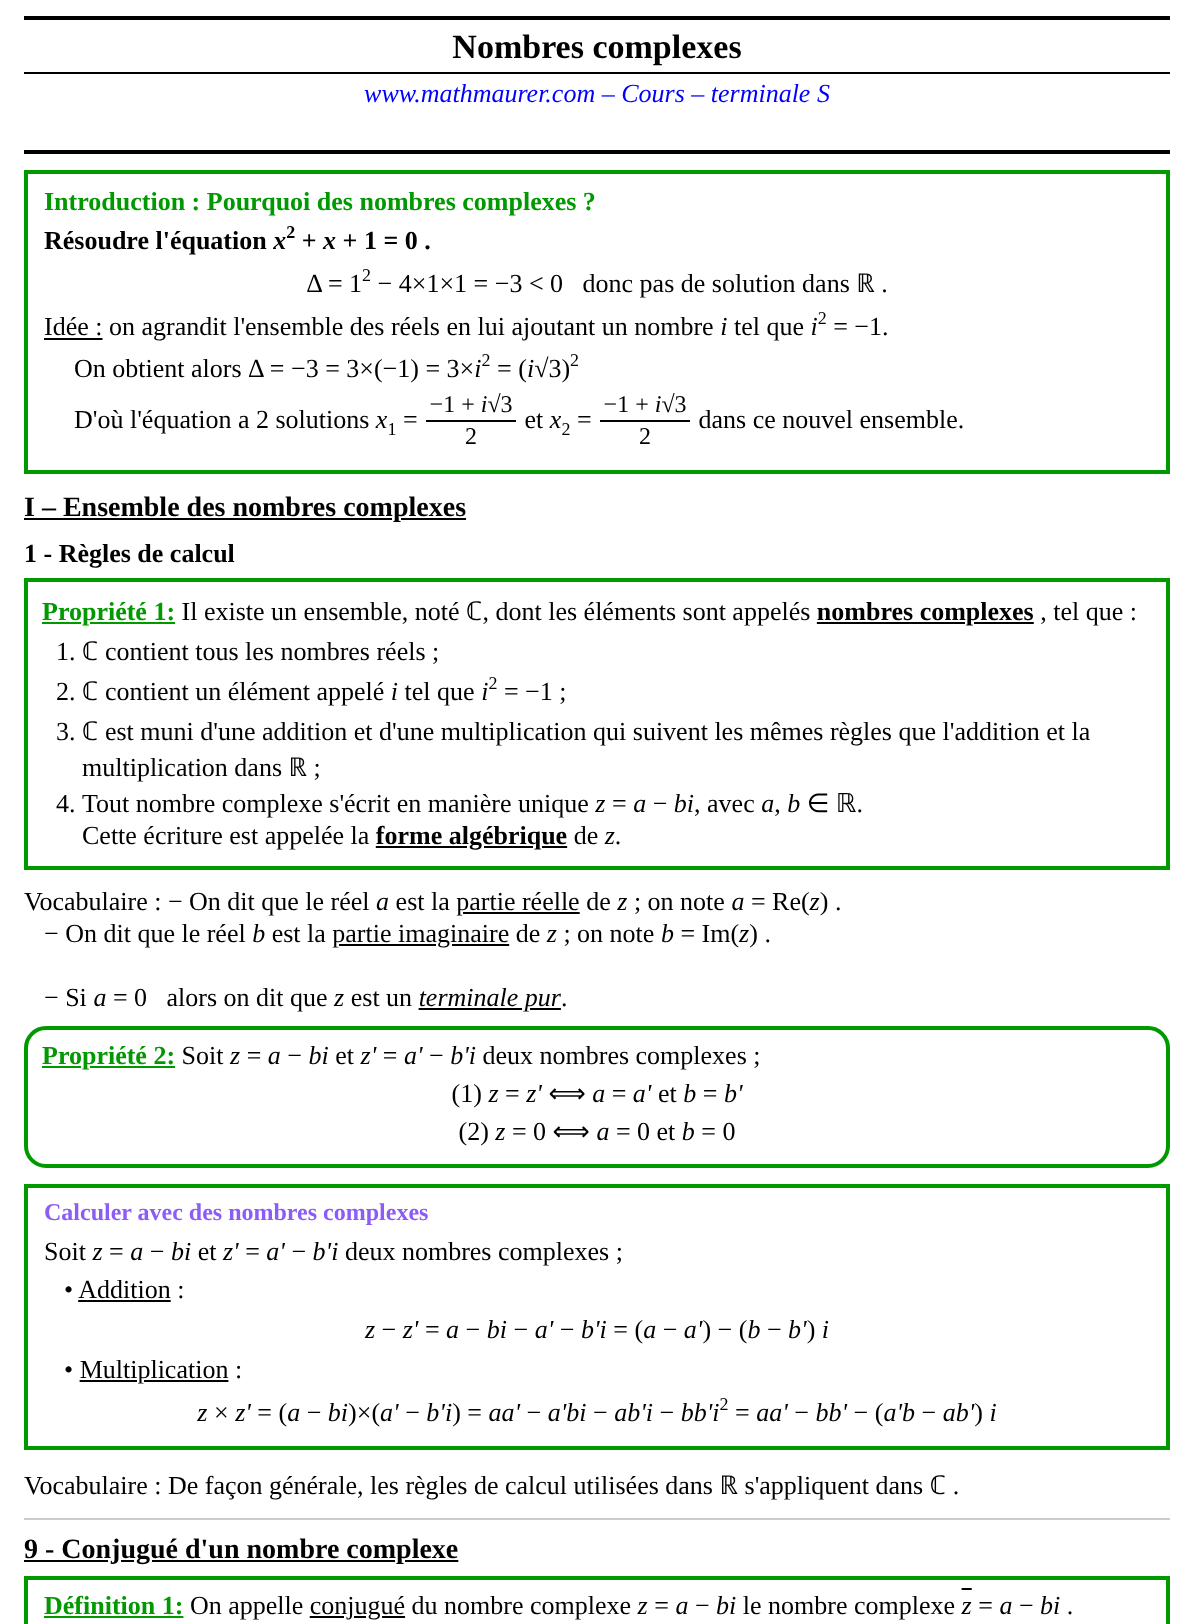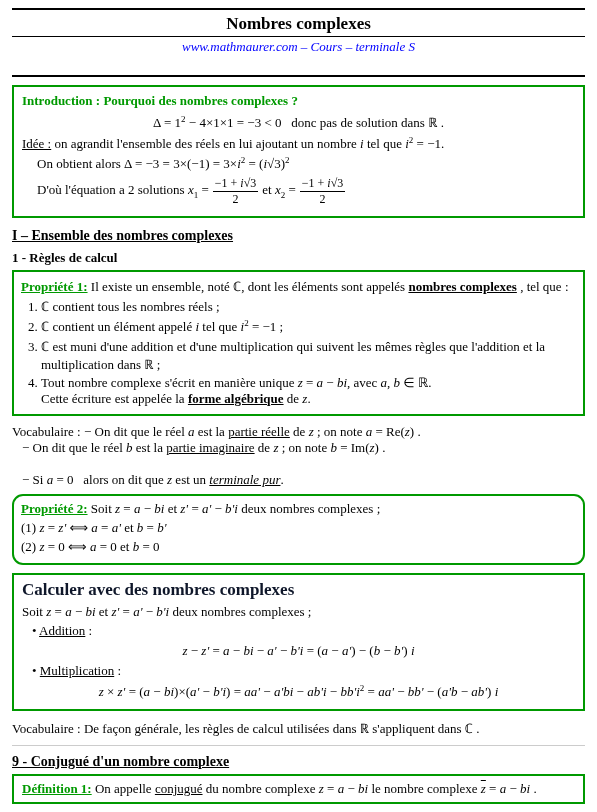--- a/index.html
+++ b/index.html
@@ -94,23 +94,23 @@
     }
 
     
     .calc-box {
       border: 2px solid #090;
       padding: 5px 8px;
       margin-bottom: 8px;
       background: #fff;
     }
     .calc-title {
-      font-size: 17px;
-      font-weight: bold;
-      color: #0f172a;
+      font-size: 12px;
+      font-weight: bold;
+      color: #8b5cf6;
       margin-bottom: 4px;
     }
     .calc-content {
       font-size: 13px;
     }
     .underline { text-decoration: underline; }
     .bold { font-weight: bold; }
 
     .math-line {
       text-align: center;
@@ -149,52 +149,56 @@
       display: inline;
     }
 
     hr.section-divider {
       border: none;
       border-top: 1px solid #ccc;
       margin: 6px 0;
     }
     .bullet-item { margin: 3px 0 3px 10px; }
 
-    .prop2-center { text-align: left; margin: 3px 0; }
+    .prop2-center { text-align: center; margin: 3px 0; }
   </style>
 </head>
 <body>
 
 <div class="page-title">Nombres complexes</div>
 <div class="page-subtitle">
   <span style="color:#00f;">www.mathmaurer.com</span><span> – Cours – terminale S</span>
 </div>
 
 <div class="intro-box">
   <div class="intro-title">Introduction : Pourquoi des nombres complexes ?</div>
+  <div class="intro-equation">
+    <span>Résoudre l'équation</span> <span style="font-style:italic;">x</span><sup>2</sup> + <span style="font-style:italic;">x</span> + 1 = 0 .
+  </div>
   <div style="text-align:center; margin:4px 0; font-size:13px;font-family:Liberation Serif, serif;">
     Δ = 1<sup>2</sup> − 4×1×1 = −3 &lt; 0 &nbsp; donc pas de solution dans ℝ .
   </div>
   <div style="margin:3px 0; font-size:13px;">
     <span class="underline">Idée :</span> on agrandit l'ensemble des réels en lui ajoutant un nombre <span style="font-style:italic;">i</span> tel que <span style="font-style:italic;">i</span><sup>2</sup> = −1.
   </div>
   <div style="margin:3px 0 3px 15px; font-size:13px;">
     On obtient alors Δ = −3 = 3×(−1) = 3×<span style="font-style:italic;">i</span><sup>2</sup> = (<span style="font-style:italic;">i</span>√3)<sup>2</sup>
   </div>
   <div style="margin:3px 0 3px 15px; font-size:13px; display:flex; align-items:center; flex-wrap:wrap; gap:4px;">
     <span>D'où l'équation a 2 solutions <span style="font-style:italic;">x</span><sub>1</sub> = </span>
     <span class="frac">
       <span class="num">−1 + <span style="font-style:italic;">i</span>√3</span>
       <span class="den">2</span>
     </span>
     <span> et <span style="font-style:italic;">x</span><sub>2</sub> = </span>
     <span class="frac">
       <span class="num">−1 + <span style="font-style:italic;">i</span>√3</span>
       <span class="den">2</span>
     </span>
+    <span> dans ce nouvel ensemble.</span>
   </div>
 </div>
 
 <div class="section-heading">I – Ensemble des nombres complexes</div>
 <div class="subsection-heading">1 - Règles de calcul</div>
 
 <div class="property-box">
   <div>
     <span class="property-label underline">Propriété 1:</span>
     <span> Il existe un ensemble, noté ℂ, dont les éléments sont appelés </span>

